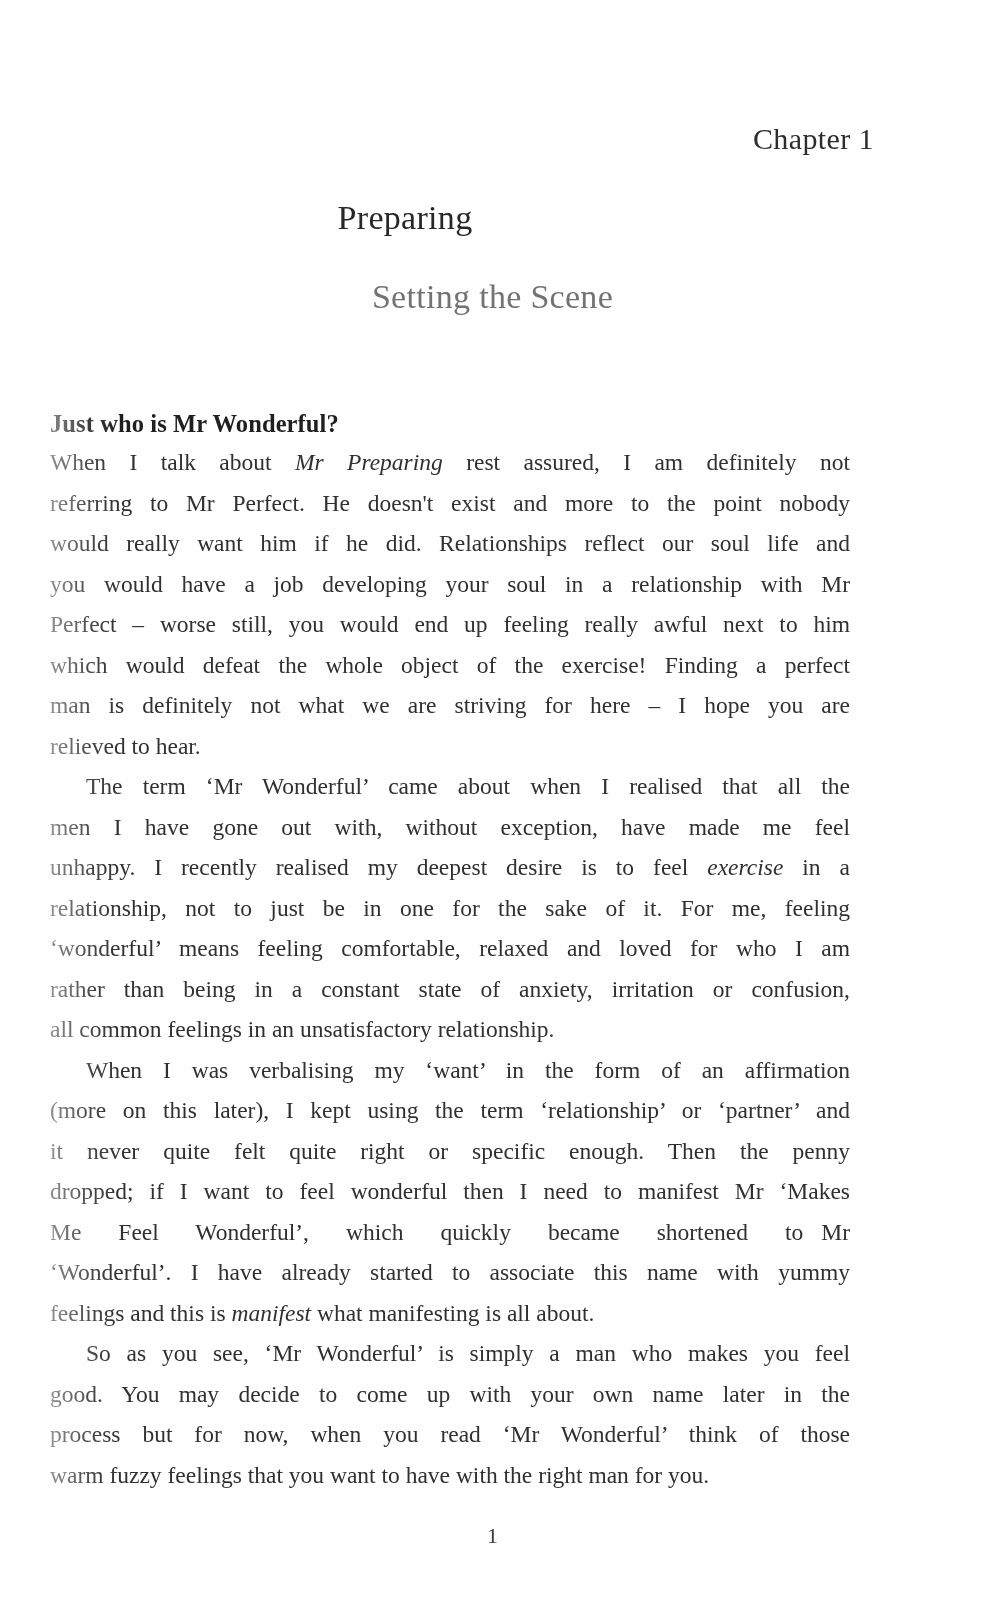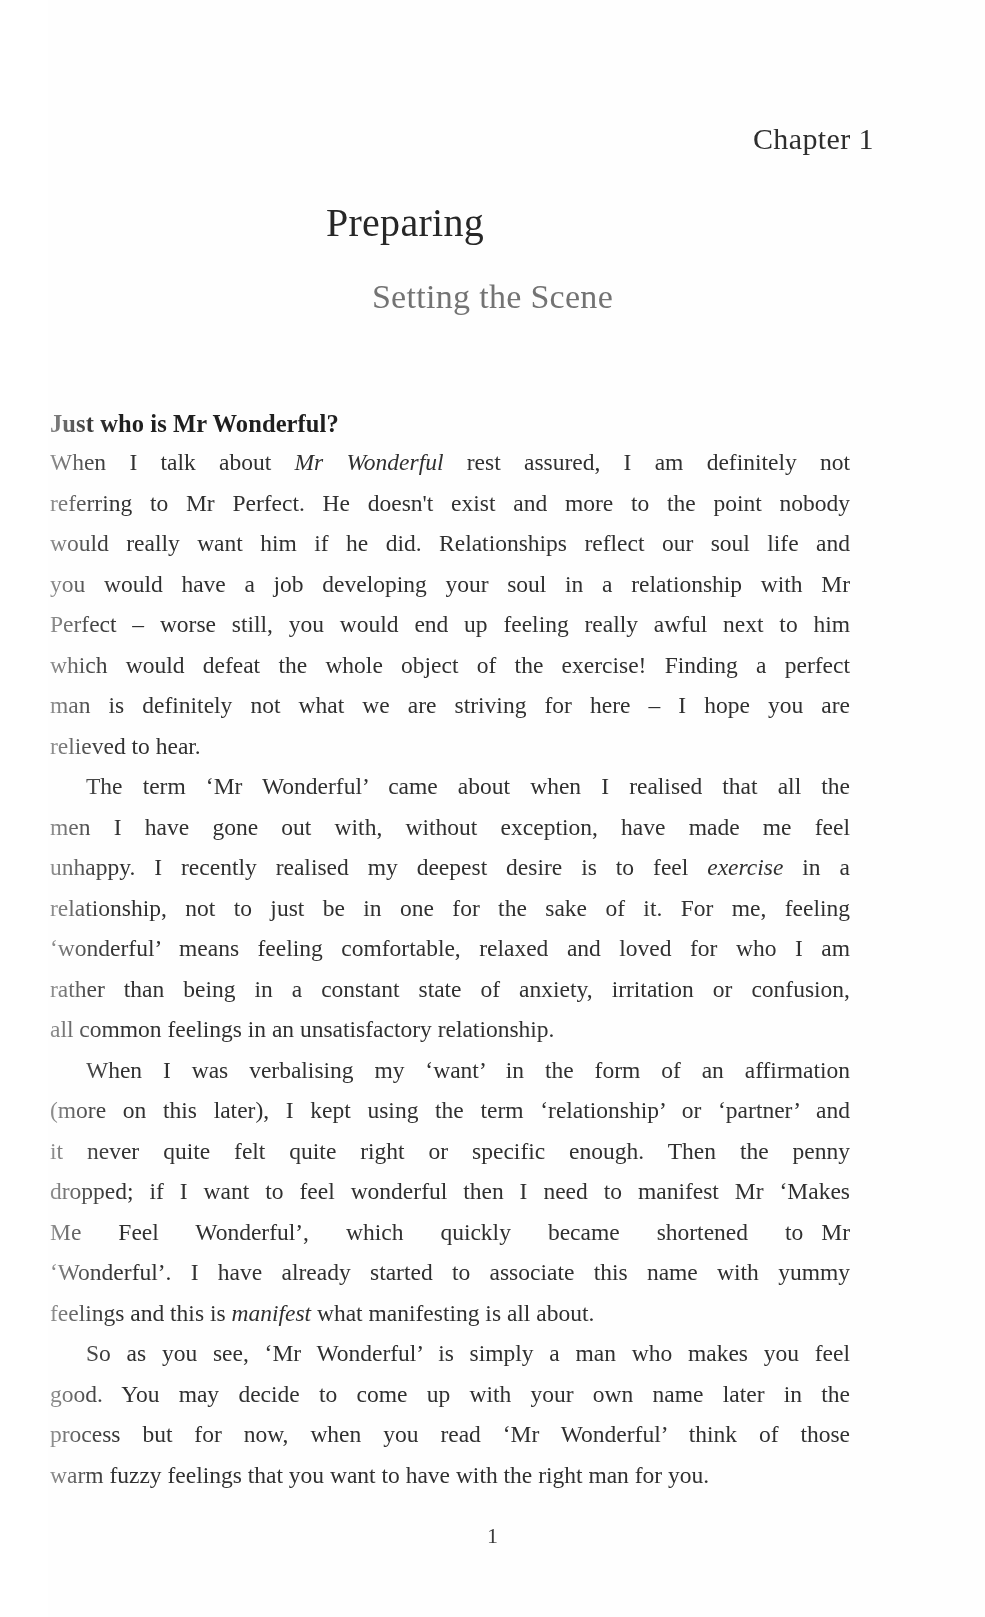--- a/index.html
+++ b/index.html
@@ -61,21 +61,21 @@
     font-size: 30px;
     letter-spacing: 0.4px;
     color: #2e2e2e;
   }
   .title-line-1 {
     position: absolute;
     left: 0;
     top: 199px;
     width: 810px;
     text-align: center;
-    font-size: 40px;
+    font-size: 34px;
     letter-spacing: 0.3px;
     color: #272727;
   }
   .title-line-2 {
     position: absolute;
     left: 0;
     top: 278px;
     width: 985px;
     text-align: center;
     font-size: 34px;
@@ -144,21 +144,21 @@
 
   <div class="title-line-1">Preparing</div>
 
   <div class="title-line-2">Setting the Scene</div>
 
   <div class="body-block">
     <div class="section-heading">Just who is Mr Wonderful?</div>
 
     <div id="paragraphs">
         <p class="para">
-          <span class="ln">When I talk about <i>Mr Wonderful</i> rest assured, I am definitely not</span>
+          <span class="ln">When I talk about <i>Mr Preparing</i> rest assured, I am definitely not</span>
           <span class="ln">referring to Mr Perfect. He doesn't exist and more to the point nobody</span>
           <span class="ln">would really want him if he did. Relationships reflect our soul life and</span>
           <span class="ln">you would have a job developing your soul in a relationship with Mr</span>
           <span class="ln">Perfect – worse still, you would end up feeling really awful next to him</span>
           <span class="ln">which would defeat the whole object of the exercise! Finding a perfect</span>
           <span class="ln">man is definitely not what we are striving for here – I hope you are</span>
           <span class="ln last">relieved to hear.</span>
         </p>
         <p class="para">
           <span class="ln indent">The term ‘Mr Wonderful’ came about when I realised that all the</span>

